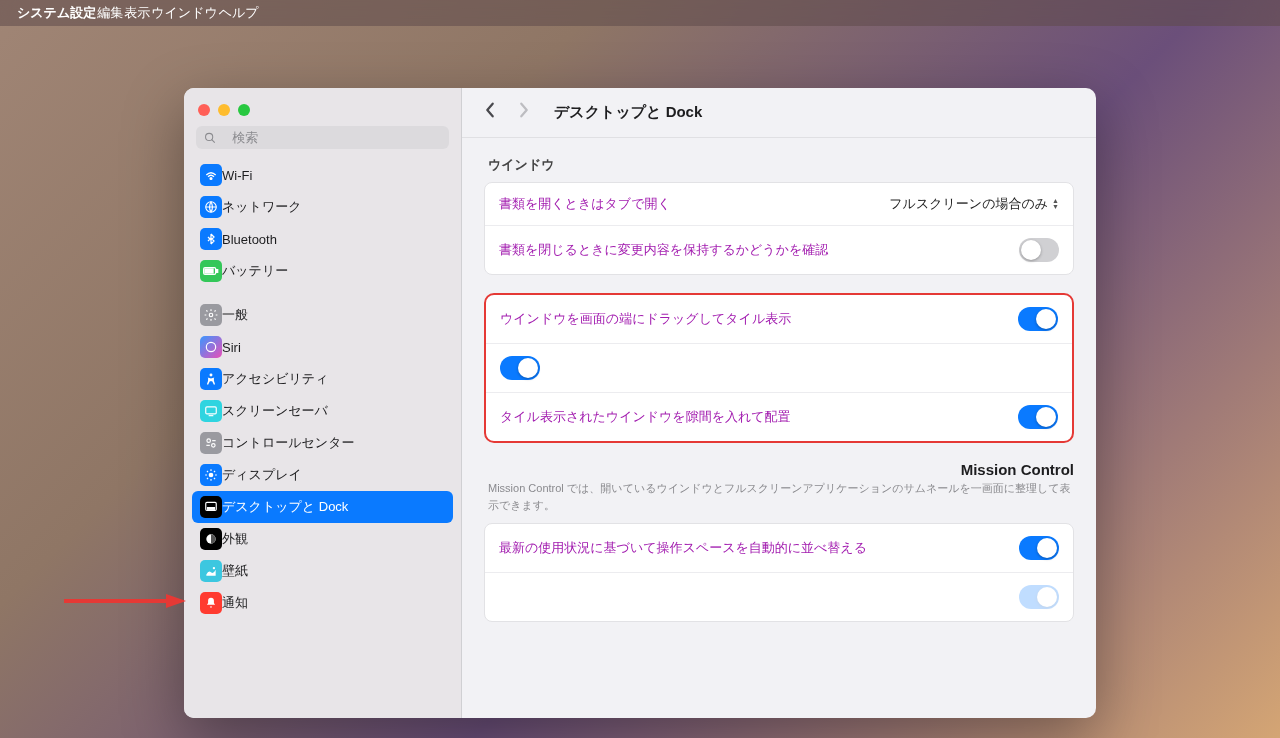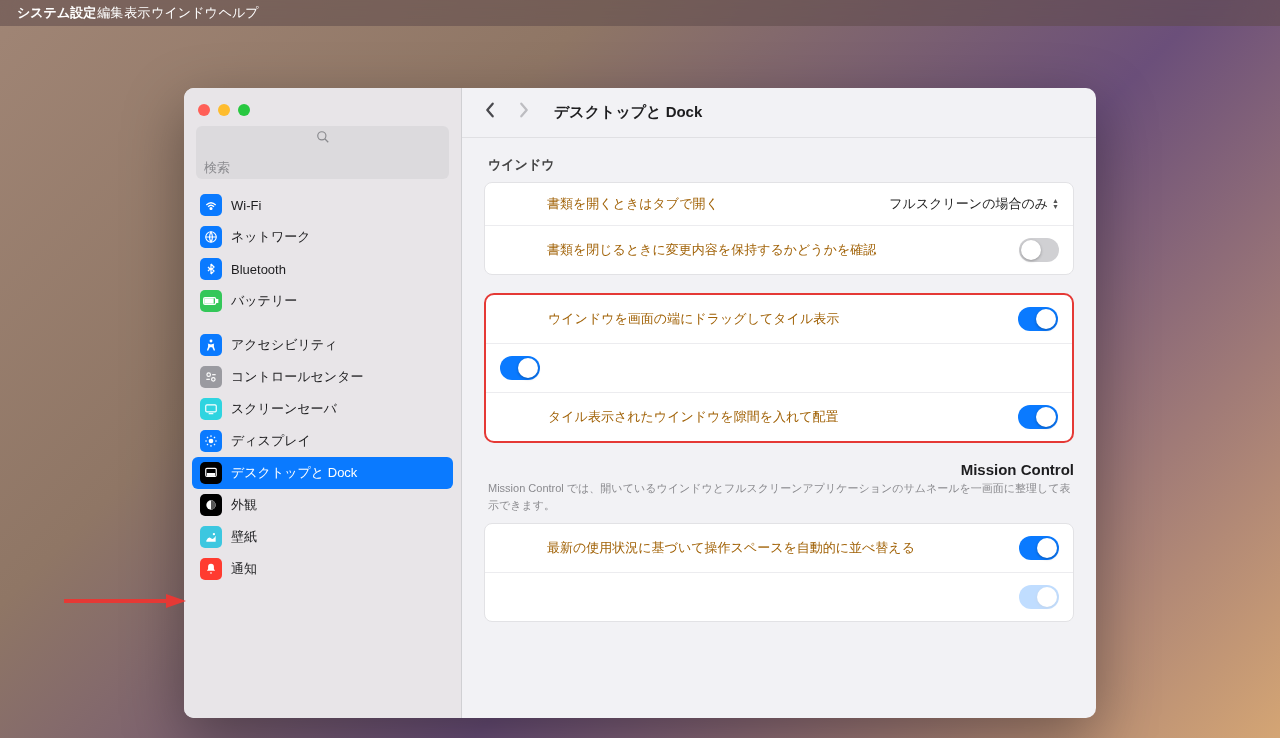--- a/index.html
+++ b/index.html
@@ -24,30 +24,30 @@
 .sidebar {
   width: 278px; background: #e8e5e8; border-right: 1px solid #d0d0d3;
   display: flex; flex-direction: column;
 }
 .traffic { display: flex; gap: 8px; padding: 16px 14px 10px; }
 .dot { width: 12px; height: 12px; border-radius: 50%; }
 .dot.r { background: #ff5f57; } .dot.y { background: #febc2e; } .dot.g { background: #28c840; }
 .search-wrap { padding: 0 12px 10px; }
 .search {
   display: flex; align-items: center; background: #dcdadd; border-radius: 6px;
-  padding: 4px 8px; gap: 16px; color: #7a7a7e; flex-direction: column;
+  padding: 4px 8px; gap: 16px; color: #7a7a7e;
 }
 .search input {
   border: none; background: transparent; outline: none; font-size: 13px;
   color: #333; width: 100%;
 }
 .search input::placeholder { color: #8a8a8e; }
 .sidelist { flex: 1; overflow-y: auto; padding: 0 8px; }
 .side-item {
-  display: flex; align-items: center; gap: 9px; padding: 5px 8px;
+  display: flex; align-items: center; gap: 0; padding: 5px 8px;
   border-radius: 6px; font-size: 13px; cursor: default;
 }
 .side-item.selected { background: #0a7aff; color: #fff; }
 .side-icon {
   width: 22px; height: 22px; border-radius: 5px; display: flex;
   align-items: center; justify-content: center; font-size: 12px; color: #fff;
 }
 .content { flex: 1; display: flex; flex-direction: column; }
 .toolbar {
   height: 50px; display: flex; align-items: center; padding: 0 18px; gap: 14px;
@@ -62,21 +62,21 @@
   background: #fff; border: 1px solid #e2e2e5; border-radius: 8px; overflow: hidden;
   margin-bottom: 18px;
 }
 .card.highlight { border: 2px solid #e53935; border-radius: 10px; }
 .row {
   display: flex; align-items: center; justify-content: space-between;
   padding: 12px 14px; border-bottom: 1px solid #ececef; gap: 16px;
 }
 .row:last-child { border-bottom: none; }
 .row-left { flex: 1; }
-.row-title { font-size: 13px; color: #a16207; margin-left: 48px; }
+.row-title { font-size: 13px; color: #a21caf; }
 .row-desc { font-size: 11px; color: #8a8a8e; margin-top: 3px; line-height: 1.4; }
 .select {
   display: flex; align-items: center; gap: 4px; font-size: 13px; color: #222;
 }
 .select .chev { display: inline-flex; flex-direction: column; font-size: 7px; line-height: 6px; color: #555; }
 .toggle {
   width: 40px; height: 24px; border-radius: 12px; position: relative;
   background: #d0d0d3; transition: background .15s;
 }
 .toggle::after {
@@ -155,47 +155,64 @@
             <svg width="16" height="10" viewBox="0 0 24 14" fill="none" stroke="#fff" stroke-width="2">
               <rect x="1" y="2" width="18" height="10" rx="2"></rect>
               <rect x="20" y="5" width="2" height="4" fill="#fff"></rect>
               <rect x="3" y="4" width="12" height="6" fill="#fff"></rect>
             </svg>
           </span>
         <span>バッテリー</span>
       </div>
       <div style="height:12px"></div>
       <div class="side-item">
+        <span class="side-icon" style="background:#9a9aa0">
+            <svg width="14" height="14" viewBox="0 0 24 24" fill="none" stroke="#fff" stroke-width="2">
+              <circle cx="12" cy="12" r="3"></circle>
+              <path d="M12 2v3M12 19v3M4 12H1M23 12h-3M6 6l-2-2M20 20l-2-2M6 18l-2 2M20 4l-2 2"></path>
+            </svg>
+          </span>
+        <span>一般</span>
+      </div>
+      <div class="side-item">
+        <span class="side-icon" style="background:linear-gradient(135deg,#3a97ff,#e94fb8)">
+            <svg width="14" height="14" viewBox="0 0 24 24" fill="none" stroke="#fff" stroke-width="2">
+              <circle cx="12" cy="12" r="8"></circle>
+            </svg>
+          </span>
+        <span>Siri</span>
+      </div>
+      <div class="side-item">
         <span class="side-icon" style="background:#0a7aff">
             <svg width="14" height="14" viewBox="0 0 24 24" fill="#fff">
               <circle cx="12" cy="5" r="2.5"></circle>
               <path d="M5 9l7 2 7-2-2 1v5l2 6-2 1-3-6h-4l-3 6-2-1 2-6v-5z"></path>
             </svg>
           </span>
         <span>アクセシビリティ</span>
+      </div>
+      <div class="side-item">
+        <span class="side-icon" style="background:#2fd4e0">
+            <svg width="14" height="14" viewBox="0 0 24 24" fill="none" stroke="#fff" stroke-width="2">
+              <rect x="3" y="5" width="18" height="12" rx="2"></rect>
+              <line x1="8" y1="20" x2="16" y2="20"></line>
+            </svg>
+          </span>
+        <span>スクリーンセーバ</span>
       </div>
       <div class="side-item">
         <span class="side-icon" style="background:#9a9aa0">
             <svg width="14" height="14" viewBox="0 0 24 24" fill="none" stroke="#fff" stroke-width="2">
               <circle cx="8" cy="8" r="3"></circle>
               <line x1="14" y1="8" x2="20" y2="8"></line>
               <circle cx="16" cy="16" r="3"></circle>
               <line x1="4" y1="16" x2="10" y2="16"></line>
             </svg>
           </span>
         <span>コントロールセンター</span>
-      </div>
-      <div class="side-item">
-        <span class="side-icon" style="background:#2fd4e0">
-            <svg width="14" height="14" viewBox="0 0 24 24" fill="none" stroke="#fff" stroke-width="2">
-              <rect x="3" y="5" width="18" height="12" rx="2"></rect>
-              <line x1="8" y1="20" x2="16" y2="20"></line>
-            </svg>
-          </span>
-        <span>スクリーンセーバ</span>
       </div>
       <div class="side-item">
         <span class="side-icon" style="background:#0a7aff">
             <svg width="14" height="14" viewBox="0 0 24 24" fill="#fff">
               <circle cx="12" cy="12" r="4"></circle>
               <path d="M12 2v3M12 19v3M2 12h3M19 12h3M5 5l2 2M17 17l2 2M5 19l2-2M17 7l2-2" stroke="#fff" stroke-width="2"></path>
             </svg>
           </span>
         <span>ディスプレイ</span>
       </div>

